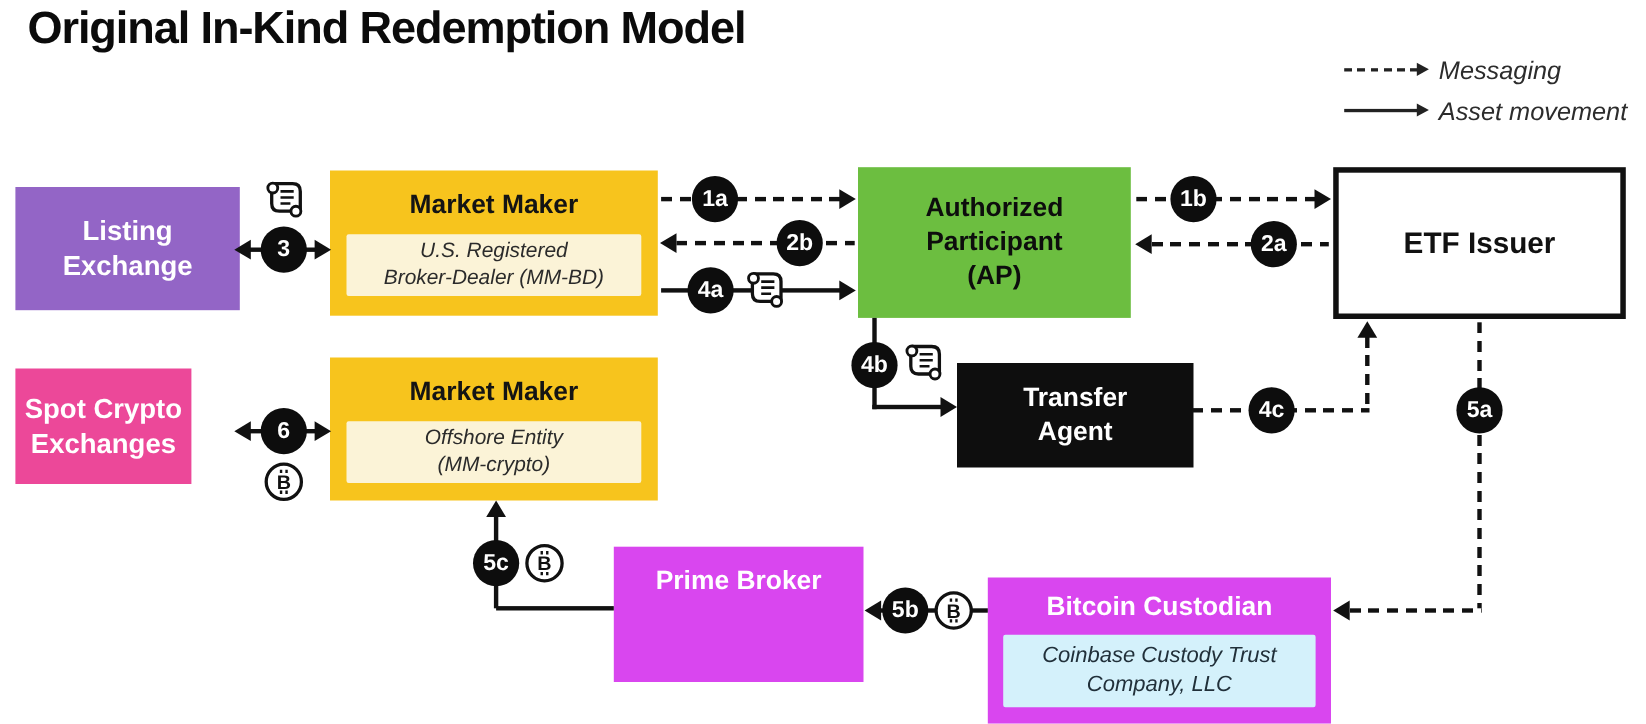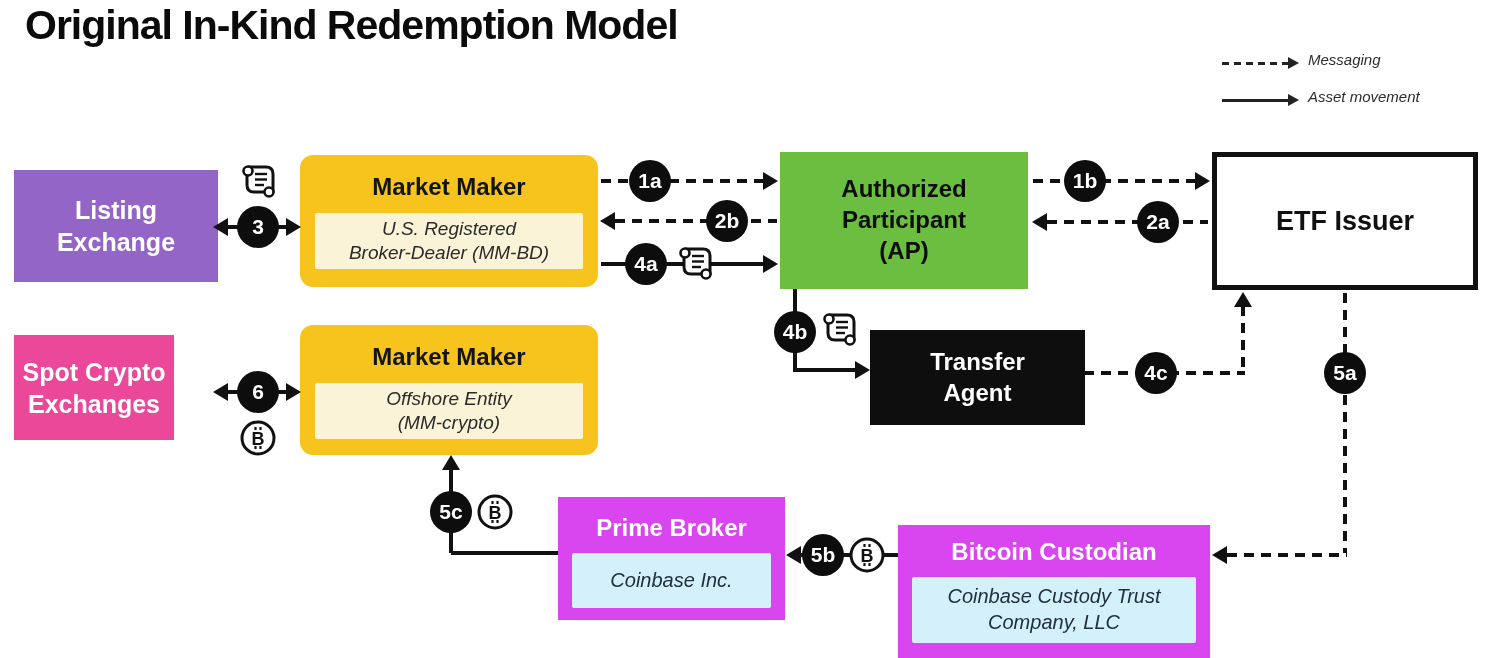--- a/index.html
+++ b/index.html
@@ -5,33 +5,33 @@
   html,body { margin:0; padding:0; background:#fff; font-family:"Liberation Sans", sans-serif; }
   #canvas { position:relative; width:1496px; height:658px; background:#ffffff; overflow:hidden; }
 
   .abs { position:absolute; }
   .pre { white-space:pre-line; }
 
   
   .page-title { left:25px; top:2px; font-size:41px; font-weight:bold; color:#0b0b0b; letter-spacing:-1px; }
 
   
-  .legend-label { font-size:15px; font-style:italic; color:#2c2c2c; }
+  .legend-label { font-size:23px; font-style:italic; color:#2c2c2c; }
 
   
   .node { position:absolute; display:flex; align-items:center; justify-content:center; text-align:center; box-sizing:border-box; }
   .node-label { font-weight:bold; line-height:1.28; }
 
   #listing   { left:14px;  top:170px; width:204px; height:112px; background:#9365C6; color:#fff; font-size:25px; }
   #spot      { left:14px;  top:335px; width:160px; height:105px; background:#ec4899; color:#fff; font-size:25px; }
   #ap        { left:780px; top:152px; width:248px; height:137px; background:#6CBE40; color:#0d0d0d; font-size:24px; }
   #etf       { left:1212px;top:152px; width:266px; height:138px; background:#ffffff; border:5px solid #111; color:#111; font-size:27px; }
   #transfer  { left:870px; top:330px; width:215px; height:95px;  background:#0E0E0E; color:#fff; font-size:24px; }
 
-  .mm-box { flex-direction:column; justify-content:flex-start; background:#F7C41D;border-radius:13px; }
+  .mm-box { flex-direction:column; justify-content:flex-start; background:#F7C41D; }
   #mmbd     { left:300px; top:155px; width:298px; height:132px; padding-top:17px; }
   #mmcrypto { left:300px; top:325px; width:298px; height:130px; padding-top:17px; }
   .mm-title { font-size:24px; font-weight:bold; color:#141414; line-height:30px; }
   .mm-sub   { margin-top:11px; width:268px; min-height:56px; background:#FBF3D7; display:flex; align-items:center; justify-content:center;
               font-style:italic; font-size:19px; color:#2b2b2b; line-height:1.28; border-radius:2px; }
 
   .cb-box { flex-direction:column; justify-content:flex-start; background:#d946ef; }
   #prime     { left:558px; top:497px; width:227px; height:123px; padding-top:16px; }
   #custodian { left:898px; top:485px; width:312px; height:140px; padding-top:12px;margin-top:40px; }
   .cb-title { font-size:24px; font-weight:bold; color:#ffffff; line-height:30px; }
@@ -107,21 +107,20 @@
 (MM-crypto)</div>
   </div>
 
   <div class="node" id="transfer">
     <div class="node-label pre">Transfer
 Agent</div>
   </div>
 
   <div class="node cb-box" id="prime">
     <div class="cb-title">Prime Broker</div>
-    <div class="cb-sub">Coinbase Inc.</div>
   </div>
 
   <div class="node cb-box" id="custodian">
     <div class="cb-title">Bitcoin Custodian</div>
     <div class="cb-sub pre">Coinbase Custody Trust
 Company, LLC</div>
   </div>
 
   <div class="hline" style="left:226px; top:225px; width:66px;"></div>
   <div class="arr-l" style="left:213px; top:218px;"></div>

